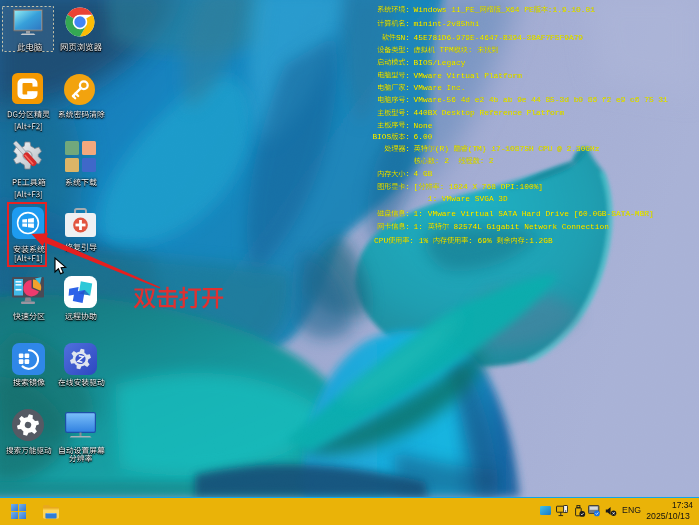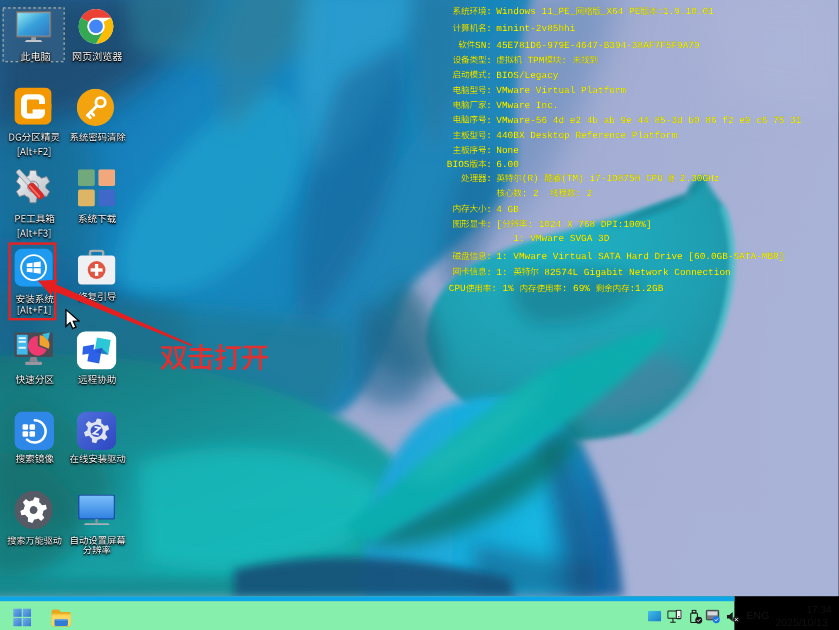--- a/index.html
+++ b/index.html
@@ -421,21 +421,21 @@
 <path fill="#e51f1f" d="M31.5 234 L48.1 233.2 L46.5 236.9 L160.3 287.3 L159.7 288.5 L44.3 242.5 L42.7 246.2 Z"></path>
 </svg>
 <svg class="abs" style="left:132px;top:285px" width="96" height="26" viewBox="0 0 96 26">
       <g transform="translate(1,21.5)">
         <path fill="#e03030" d="M19.3 -15.9C18.8 -12.5 17.8 -9.5 16.4 -7.0C15.3 -9.6 14.5 -12.6 14.1 -15.9ZM11.6 -18.0V-15.9H12.4L11.9 -15.9C12.6 -11.6 13.6 -7.8 15.1 -4.8C13.5 -2.6 11.6 -1 9.4 0.0C9.9 0.4 10.6 1.4 10.9 1.9C12.9 0.8 14.8 -0.7 16.3 -2.6C17.5 -0.7 19.1 0.9 21 2.0C21.4 1.4 22.1 0.6 22.6 0.1C20.6 -1 19 -2.6 17.7 -4.6C19.8 -7.9 21.1 -12.2 21.8 -17.7L20.3 -18.1L19.9 -18.0ZM1.5 -12.5C2.9 -10.8 4.5 -8.8 5.9 -6.8C4.5 -3.7 2.8 -1.3 0.7 0.2C1.2 0.6 1.9 1.4 2.3 2.0C4.3 0.4 6 -1.8 7.4 -4.6C8.2 -3.3 8.8 -2.1 9.3 -1.2L11.1 -2.7C10.5 -4 9.6 -5.5 8.4 -7.1C9.5 -10.1 10.3 -13.6 10.7 -17.7L9.3 -18.1L8.9 -18.0H1.4V-15.9H8.3C8 -13.5 7.5 -11.3 6.8 -9.3C5.6 -10.9 4.3 -12.4 3.1 -13.8Z M25.9 -7.0V0.8H40.5V2.0H42.8V-7.0H40.5V-1.4H35.6V-8.7H44.8V-10.9H35.6V-14.1H43.2V-16.4H35.6V-19.8H33.3V-16.4H25.7V-14.1H33.3V-10.9H24.0V-8.7H33.3V-1.4H28.3V-7.0Z M49.6 -19.8V-15.2H46.3V-13.1H49.6V-8.5L46.1 -7.6L46.7 -5.4L49.6 -6.2V-0.8C49.6 -0.4 49.5 -0.3 49.1 -0.3C48.8 -0.3 47.8 -0.3 46.8 -0.4C47.1 0.3 47.4 1.2 47.5 1.8C49.1 1.8 50.2 1.7 50.9 1.3C51.6 1 51.9 0.4 51.9 -0.8V-6.8L55.1 -7.8L54.9 -9.9L51.9 -9.1V-13.1H54.8V-15.2H51.9V-19.8ZM55.1 -18.0V-15.7H61.5V-1.1C61.5 -0.7 61.3 -0.5 60.8 -0.5C60.3 -0.5 58.6 -0.5 57 -0.6C57.3 0.1 57.8 1.2 57.9 1.8C60.1 1.8 61.6 1.8 62.6 1.4C63.5 1 63.9 0.3 63.9 -1.1V-15.7H67.9V-18.0Z M82.8 -16.3V-10.0H76.8V-10.8V-16.3ZM69 -10.0V-7.8H74.3C73.9 -4.8 72.7 -1.9 69 0.4C69.5 0.8 70.4 1.6 70.7 2.1C75 -0.6 76.3 -4.2 76.6 -7.8H82.8V2.0H85.1V-7.8H90.2V-10.0H85.1V-16.3H89.5V-18.4H69.8V-16.3H74.5V-10.9V-10.0Z"></path>
       </g>
     </svg>
 <svg class="abs" style="left:53.5px;top:256.5px" width="13" height="18" viewBox="0 0 13 18">
 <path d="M1 1 L1 15 L4.4 11.8 L6.5 16.8 L9.3 15.6 L7.1 10.7 L11.8 10.4 Z" fill="#fff" stroke="#000" stroke-width="1.1"></path>
 </svg>
-<div class="abs" style="left:0;top:497px;width:612px;height:28px;background:#86efac;border-top:4px solid #0ea5e9;box-sizing:border-box">
+<div class="abs" style="left:0;top:497px;width:699px;height:28px;background:#eab308;border-top:1px solid #0ea5e9;box-sizing:border-box">
 <svg class="abs" style="left:11px;top:6px" width="15" height="15" viewBox="0 0 15 15">
 <defs>
           <linearGradient id="wlg" x1="0" y1="0" x2="1" y2="1">
             <stop offset="0" stop-color="#74b0ec"></stop>
             <stop offset="1" stop-color="#3578d0"></stop>
           </linearGradient>
         </defs>
 <rect x="0" y="0" width="7" height="7" fill="url(#wlg)"></rect>
         <rect x="8" y="0" width="7" height="7" fill="url(#wlg)"></rect>
 <rect x="0" y="8" width="7" height="7" fill="url(#wlg)"></rect>

